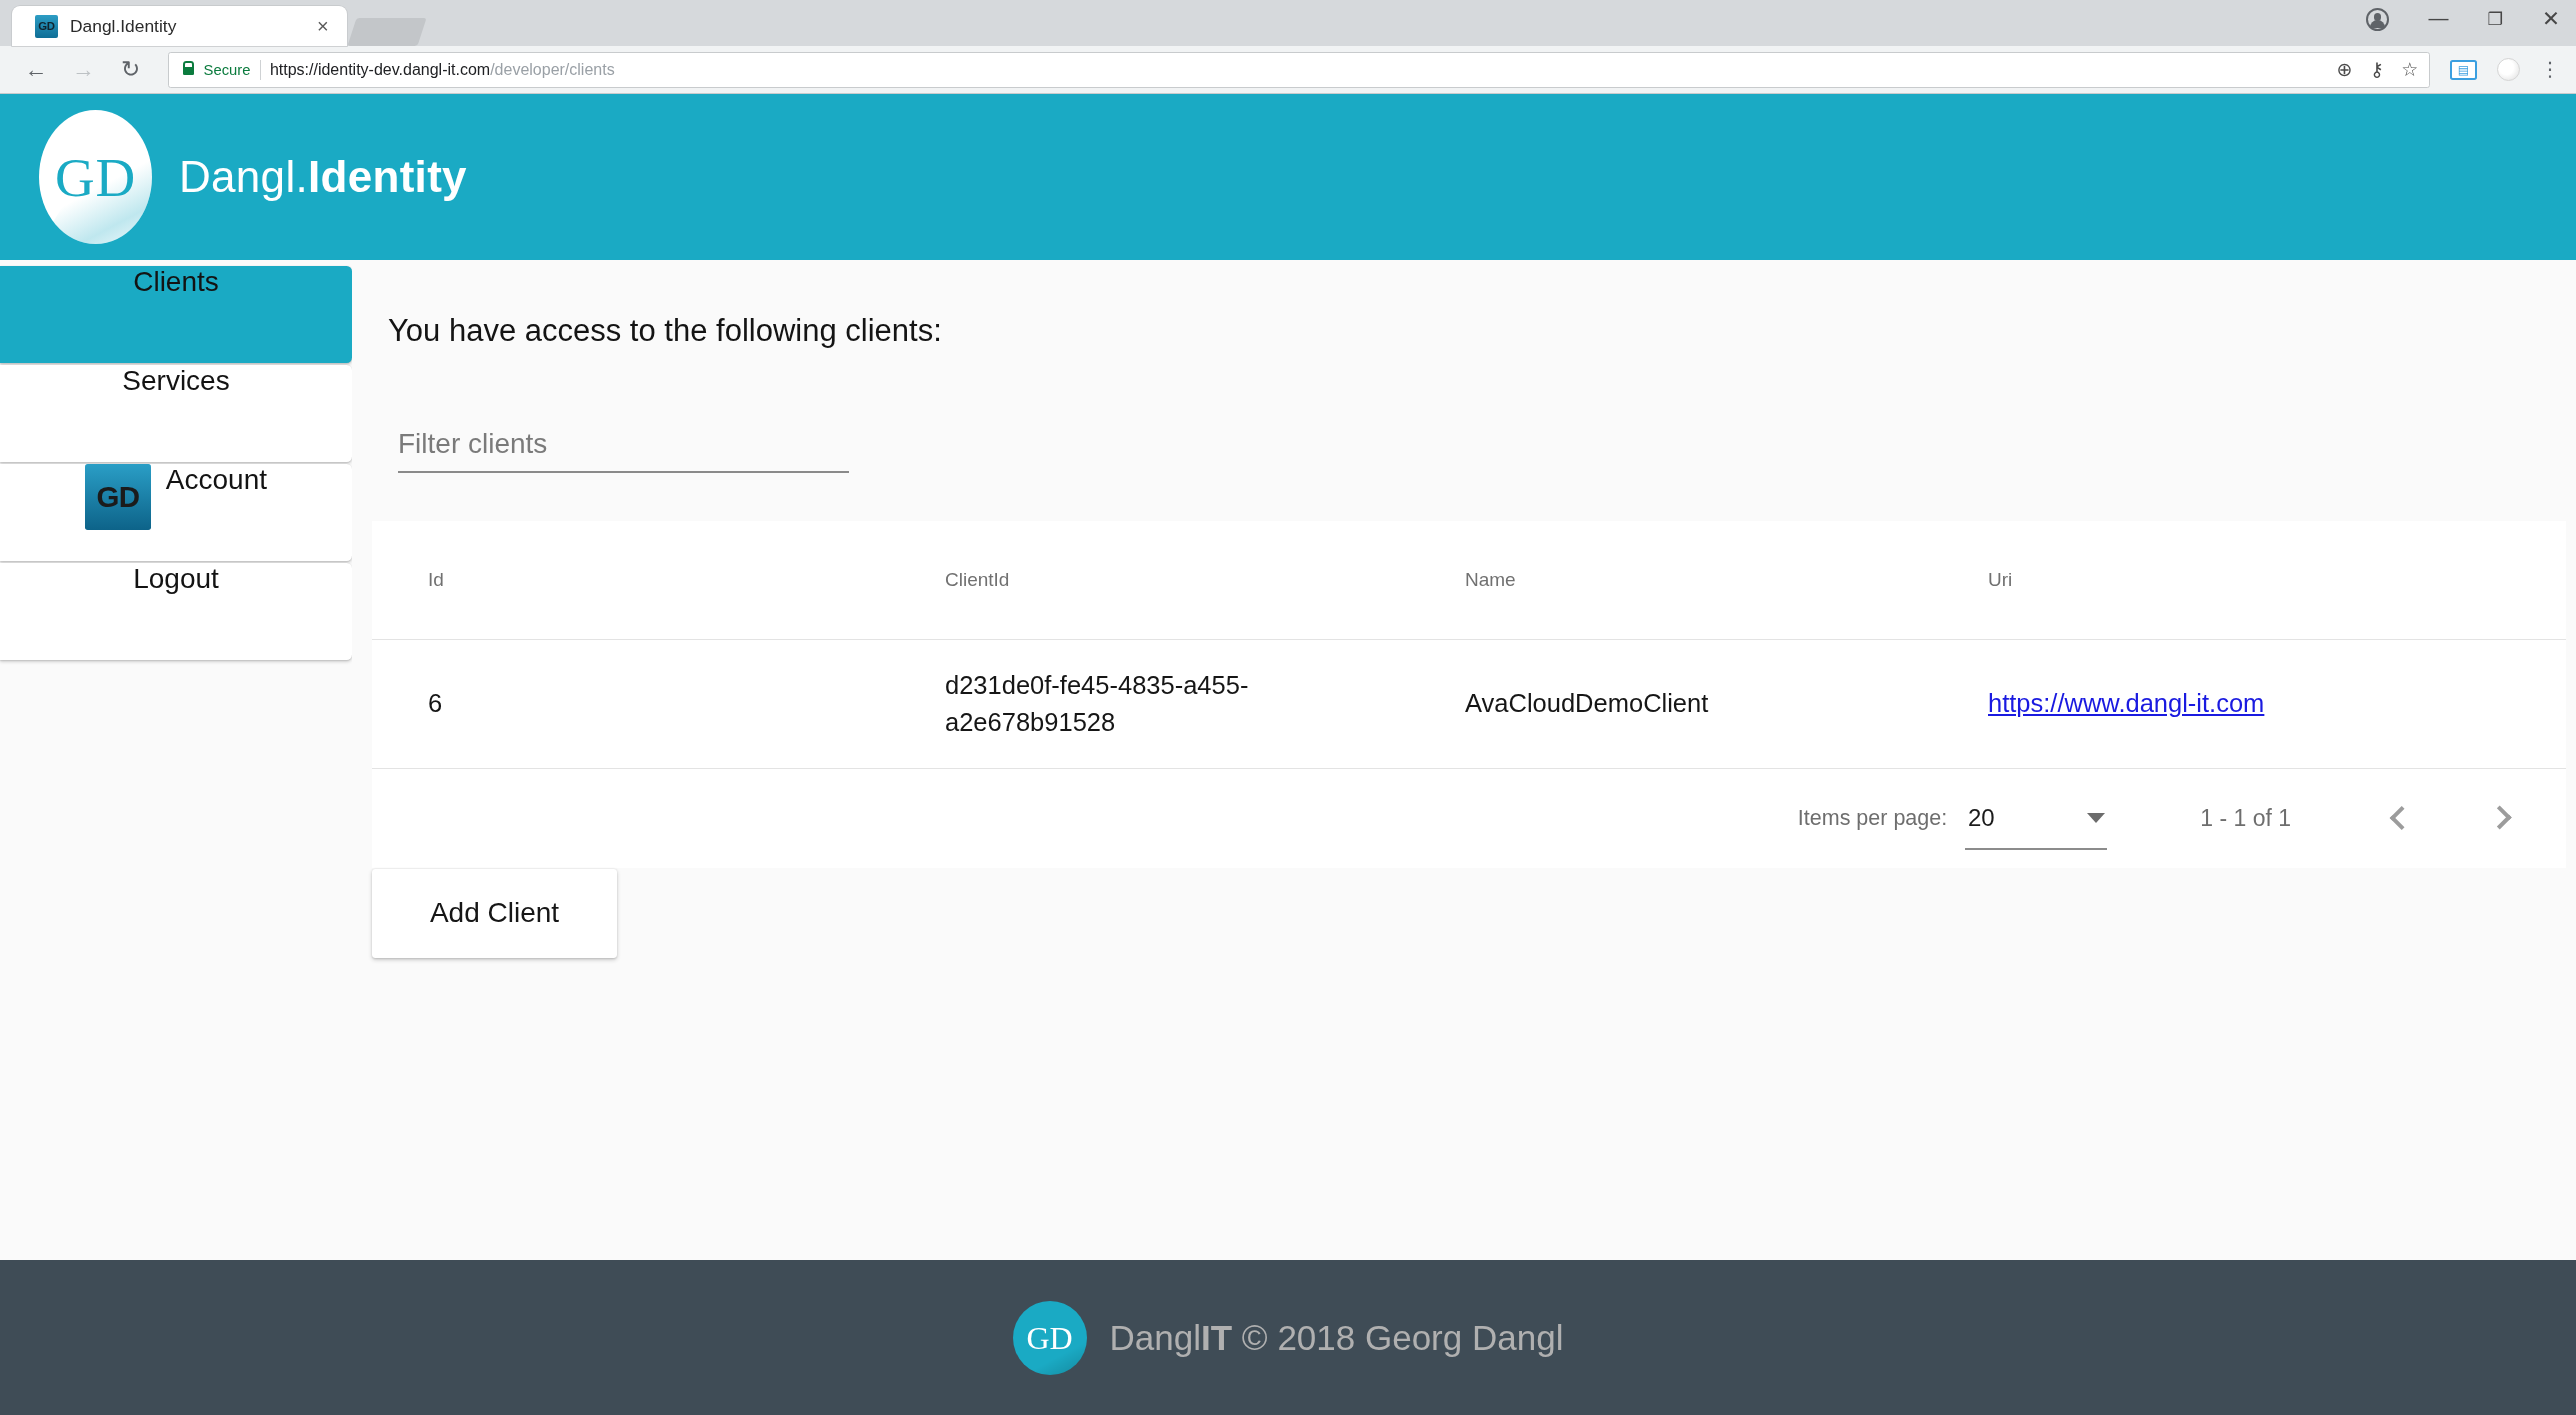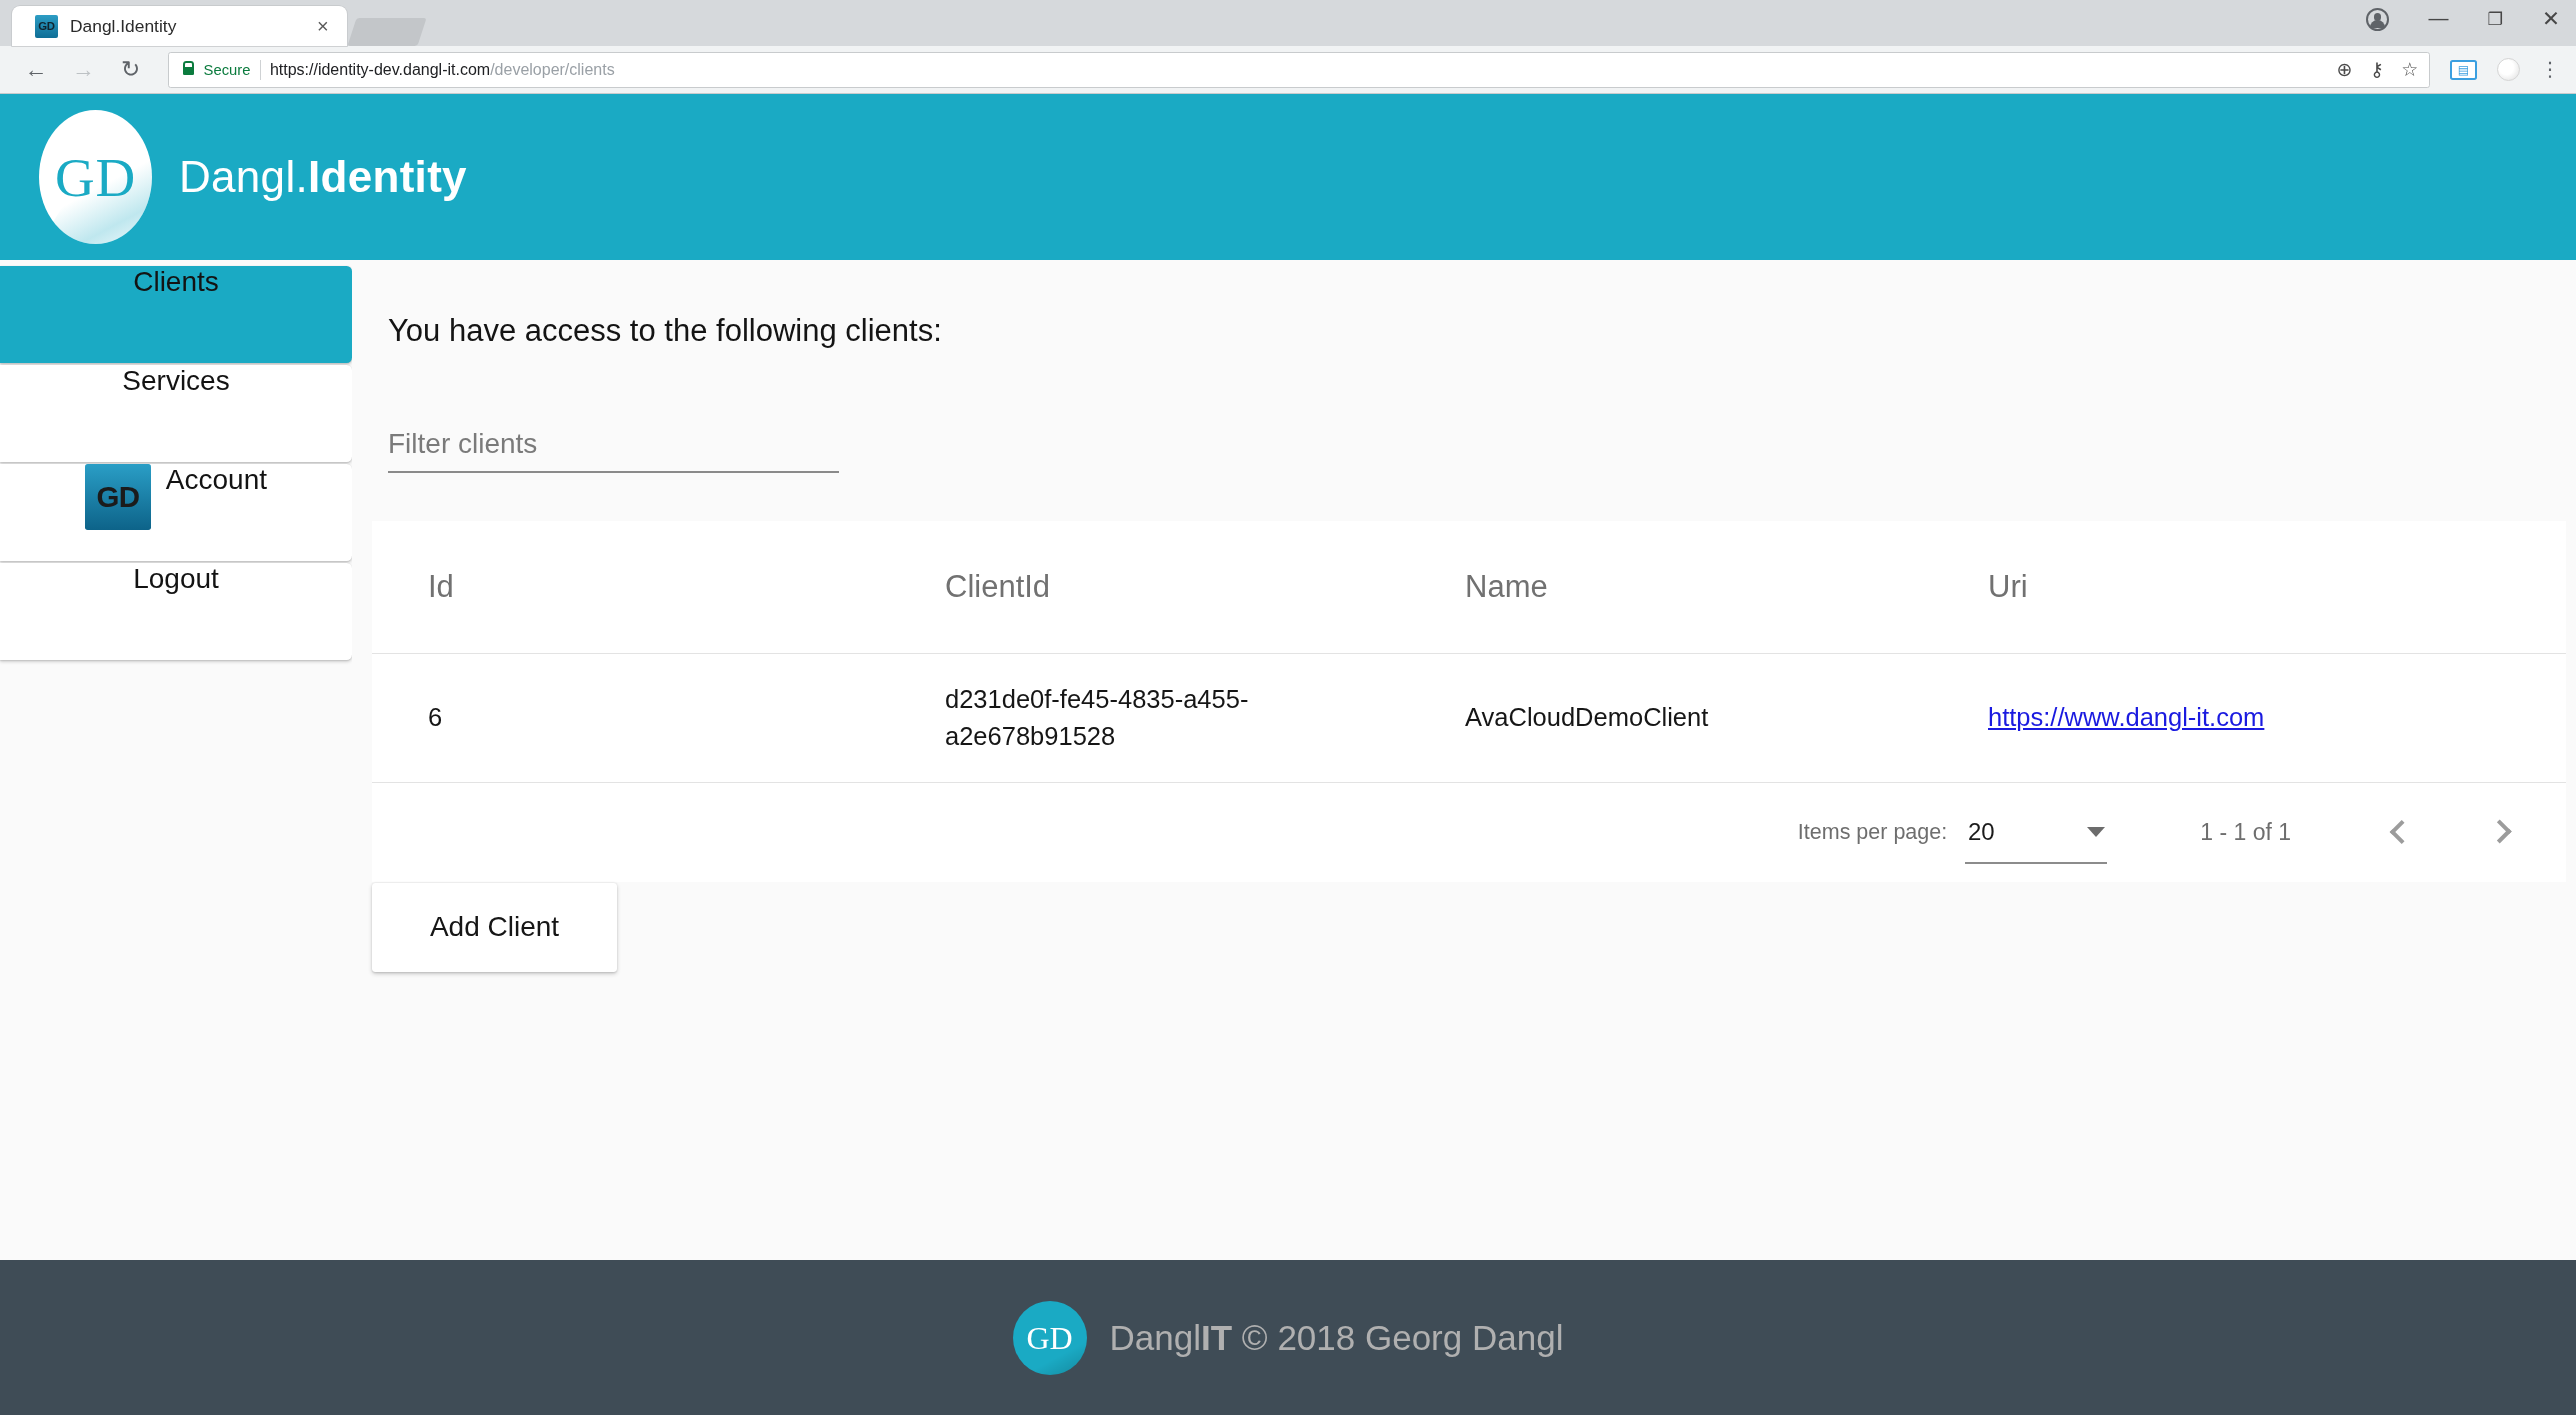--- a/index.html
+++ b/index.html
@@ -235,21 +235,21 @@
     flex: 1 1 auto;
     padding: 0 10px 0 20px;
     background: #fafafa;
   }
   .intro {
     font-size: 31px;
     color: #141414;
     padding: 53px 0 0 16px;
   }
   .filter-field {
-    margin: 79px 0 0 16px;
+    margin: 79px 0 0 26px;
     width: 451px;
   }
   .filter-input {
     width: 100%;
     border: none;
     outline: none;
     background: transparent;
     font-family: "Liberation Sans", sans-serif;
     font-size: 28px;
     color: #1d1d1d;
@@ -264,21 +264,21 @@
     background: #ffffff;
     width: 100%;
   }
   table { width: 100%; border-collapse: collapse; table-layout: fixed; }
   col.c-id     { width: 517px; }
   col.c-client { width: 520px; }
   col.c-name   { width: 523px; }
   col.c-uri    { width: auto; }
   th {
     text-align: left;
-    font-size: 31px;
+    font-size: 19px;
     font-weight: normal;
     color: #717171;
     padding: 48px 0 48px 56px;
     border-bottom: 1.3px solid #e3e3e3;
     vertical-align: middle;
   }
   td {
     font-size: 25.5px;
     color: #161616;
     padding: 27px 13.4px 27px 56px;

